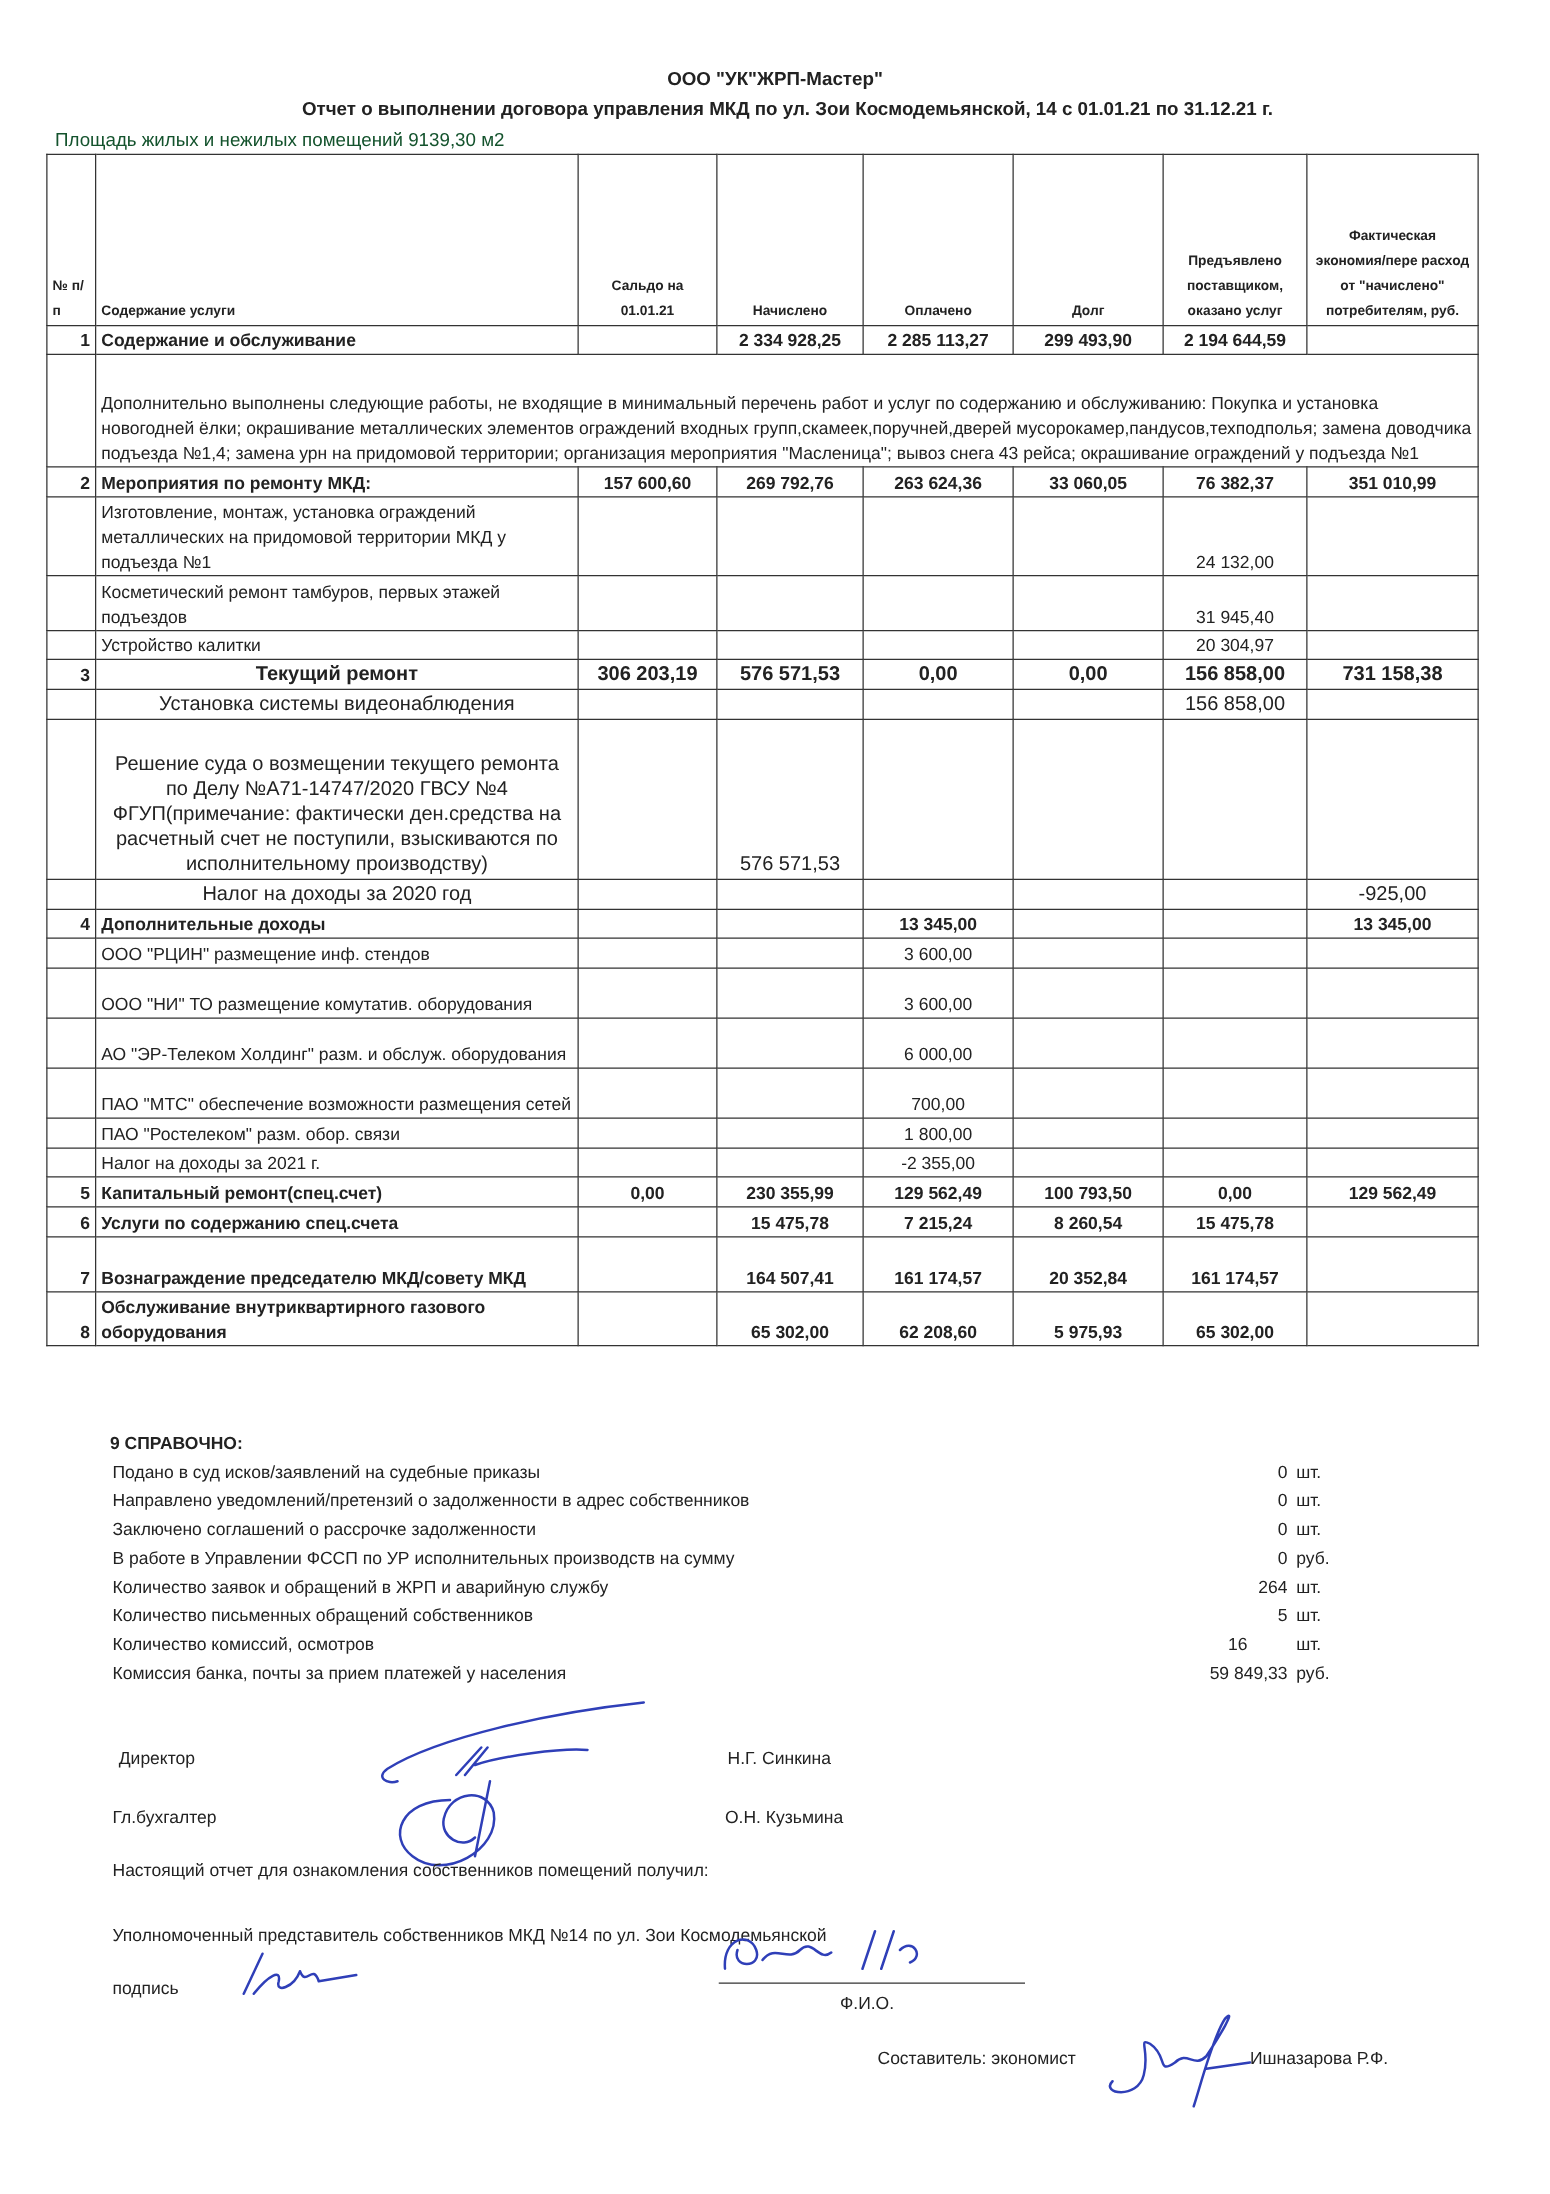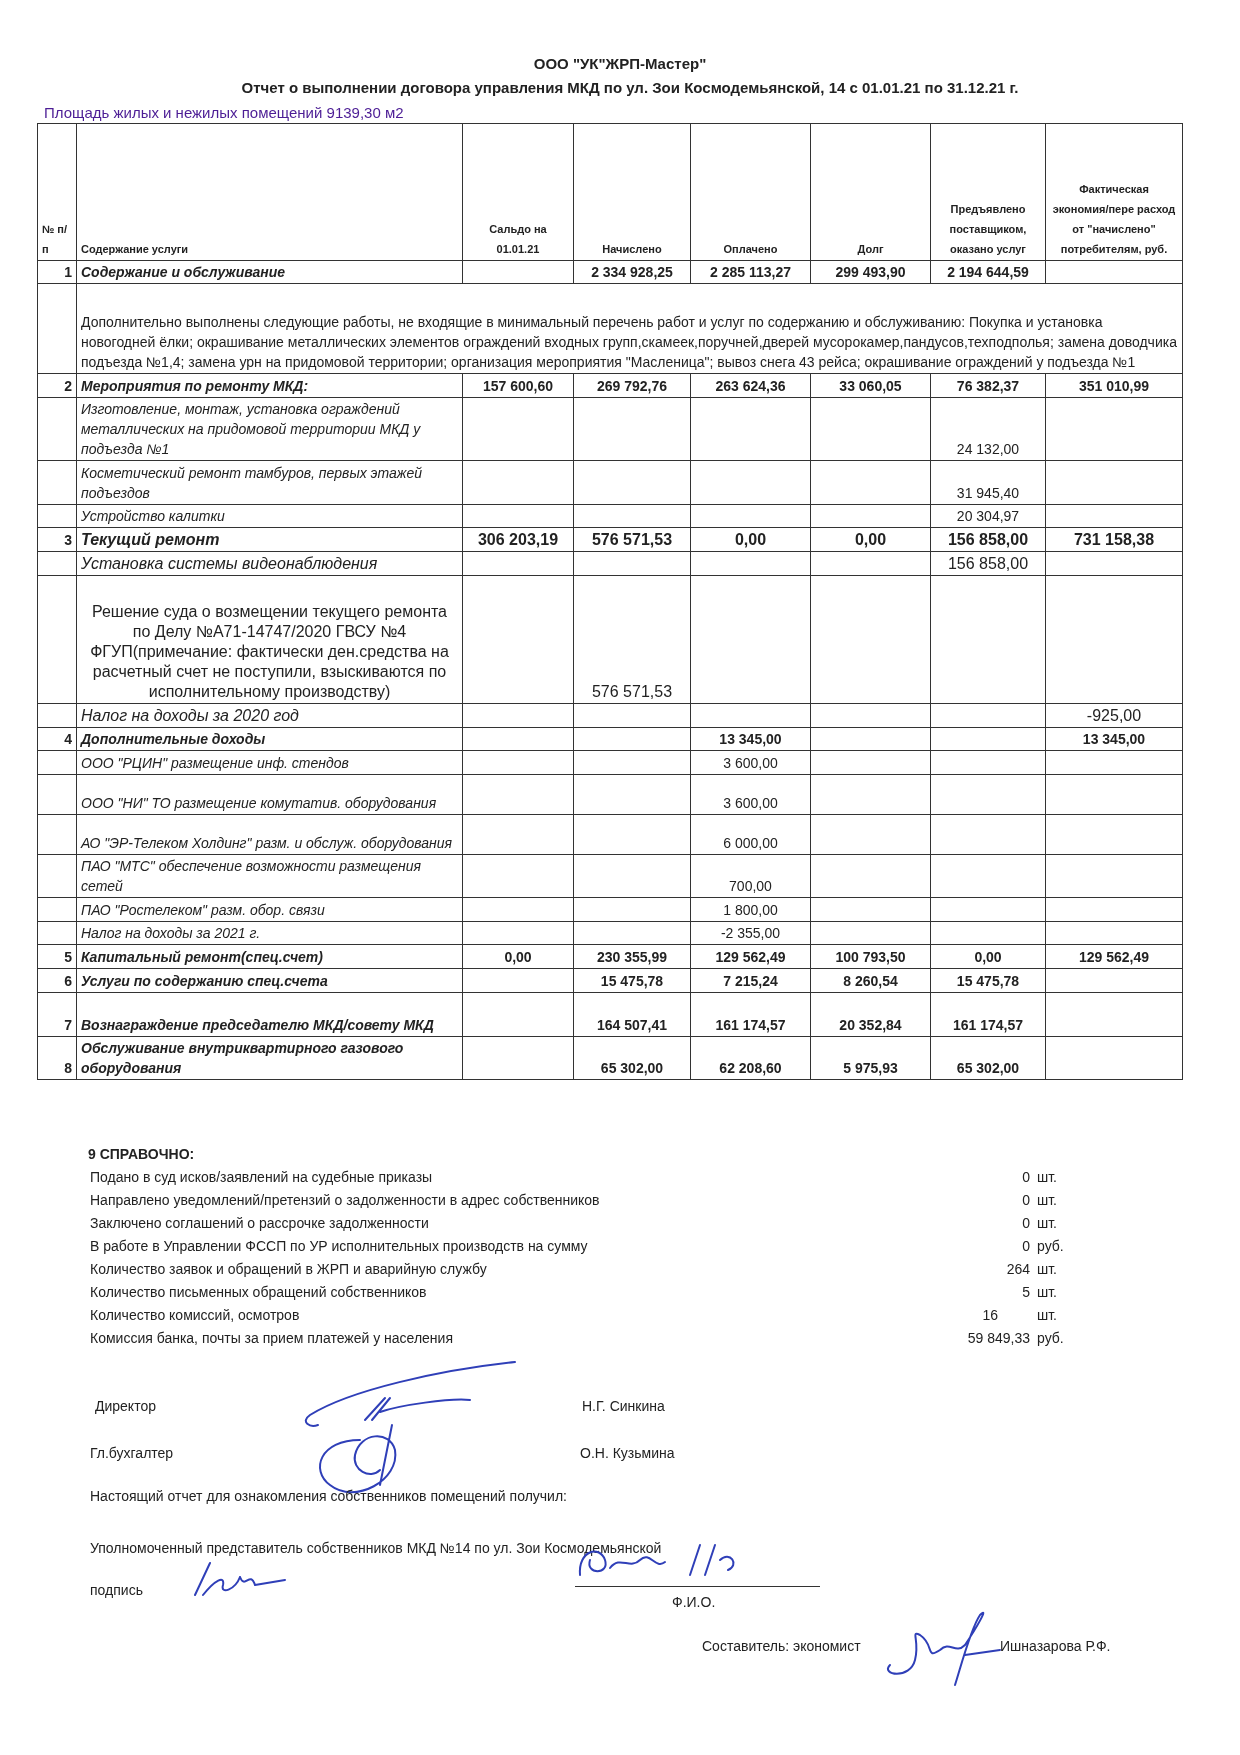--- a/index.html
+++ b/index.html
@@ -4,38 +4,38 @@
 <style>
   html, body { margin: 0; padding: 0; background: #ffffff; }
   body {
     width: 1240px; height: 1755px; position: relative; overflow: hidden;
     font-family: "Liberation Sans", sans-serif; color: #222;
     font-size: 14px;
   }
   .abs { position: absolute; }
   .org { top: 55px; left: 0; width: 1240px; text-align: center; font-weight: bold; font-size: 15px; }
   .title { top: 79px; left: 0; width: 1240px; text-align: center; font-weight: bold; font-size: 15px; padding-left: 20px; box-sizing: border-box; }
-  .area { top: 104px; left: 44px; font-size: 15px; color: #4c1d95; }
+  .area { top: 104px; left: 44px; font-size: 15px; color: #14532d; }
 
   table.rep {
     position: absolute; top: 123px; left: 37px;
     border-collapse: collapse; table-layout: fixed;
     width: 1145px; font-size: 14px;
   }
   table.rep td, table.rep th {
     border: 1.5px solid #333; padding: 1px 4px; vertical-align: bottom;
     line-height: 20px; overflow: hidden;
   }
   table.rep th { font-weight: bold; text-align: center; font-size: 11px; }
   table.rep th.left { text-align: left; }
   td.num { text-align: center; }
   td.no { text-align: right; padding-right: 2px; }
   tr.bold td { font-weight: bold; }
-  td.wrap { line-height: 22px; font-style: italic; }
-  td.big { font-size: 16px; }
+  td.wrap { line-height: 22px; }
+  td.big { font-size: 16px; text-align: center; }
   td.note { font-size: 14px; vertical-align: top; line-height: 22px; padding-top: 2px; }
   td.court { font-size: 16px; line-height: 23px; text-align: center; }
 
   .ref-head { top: 1146px; left: 88px; font-weight: bold; font-size: 14px; }
   .ref-list { top: 1169px; left: 90px; width: 1000px; }
   .ref-row { position: relative; height: 23px; font-size: 14px; }
   .ref-row .lbl { position: absolute; left: 0; }
   .ref-row .val { position: absolute; right: 20px; text-align: right; width: 150px; padding-right: 60px; box-sizing: border-box; }
   .ref-row .unit { position: absolute; left: 950px; }
 

